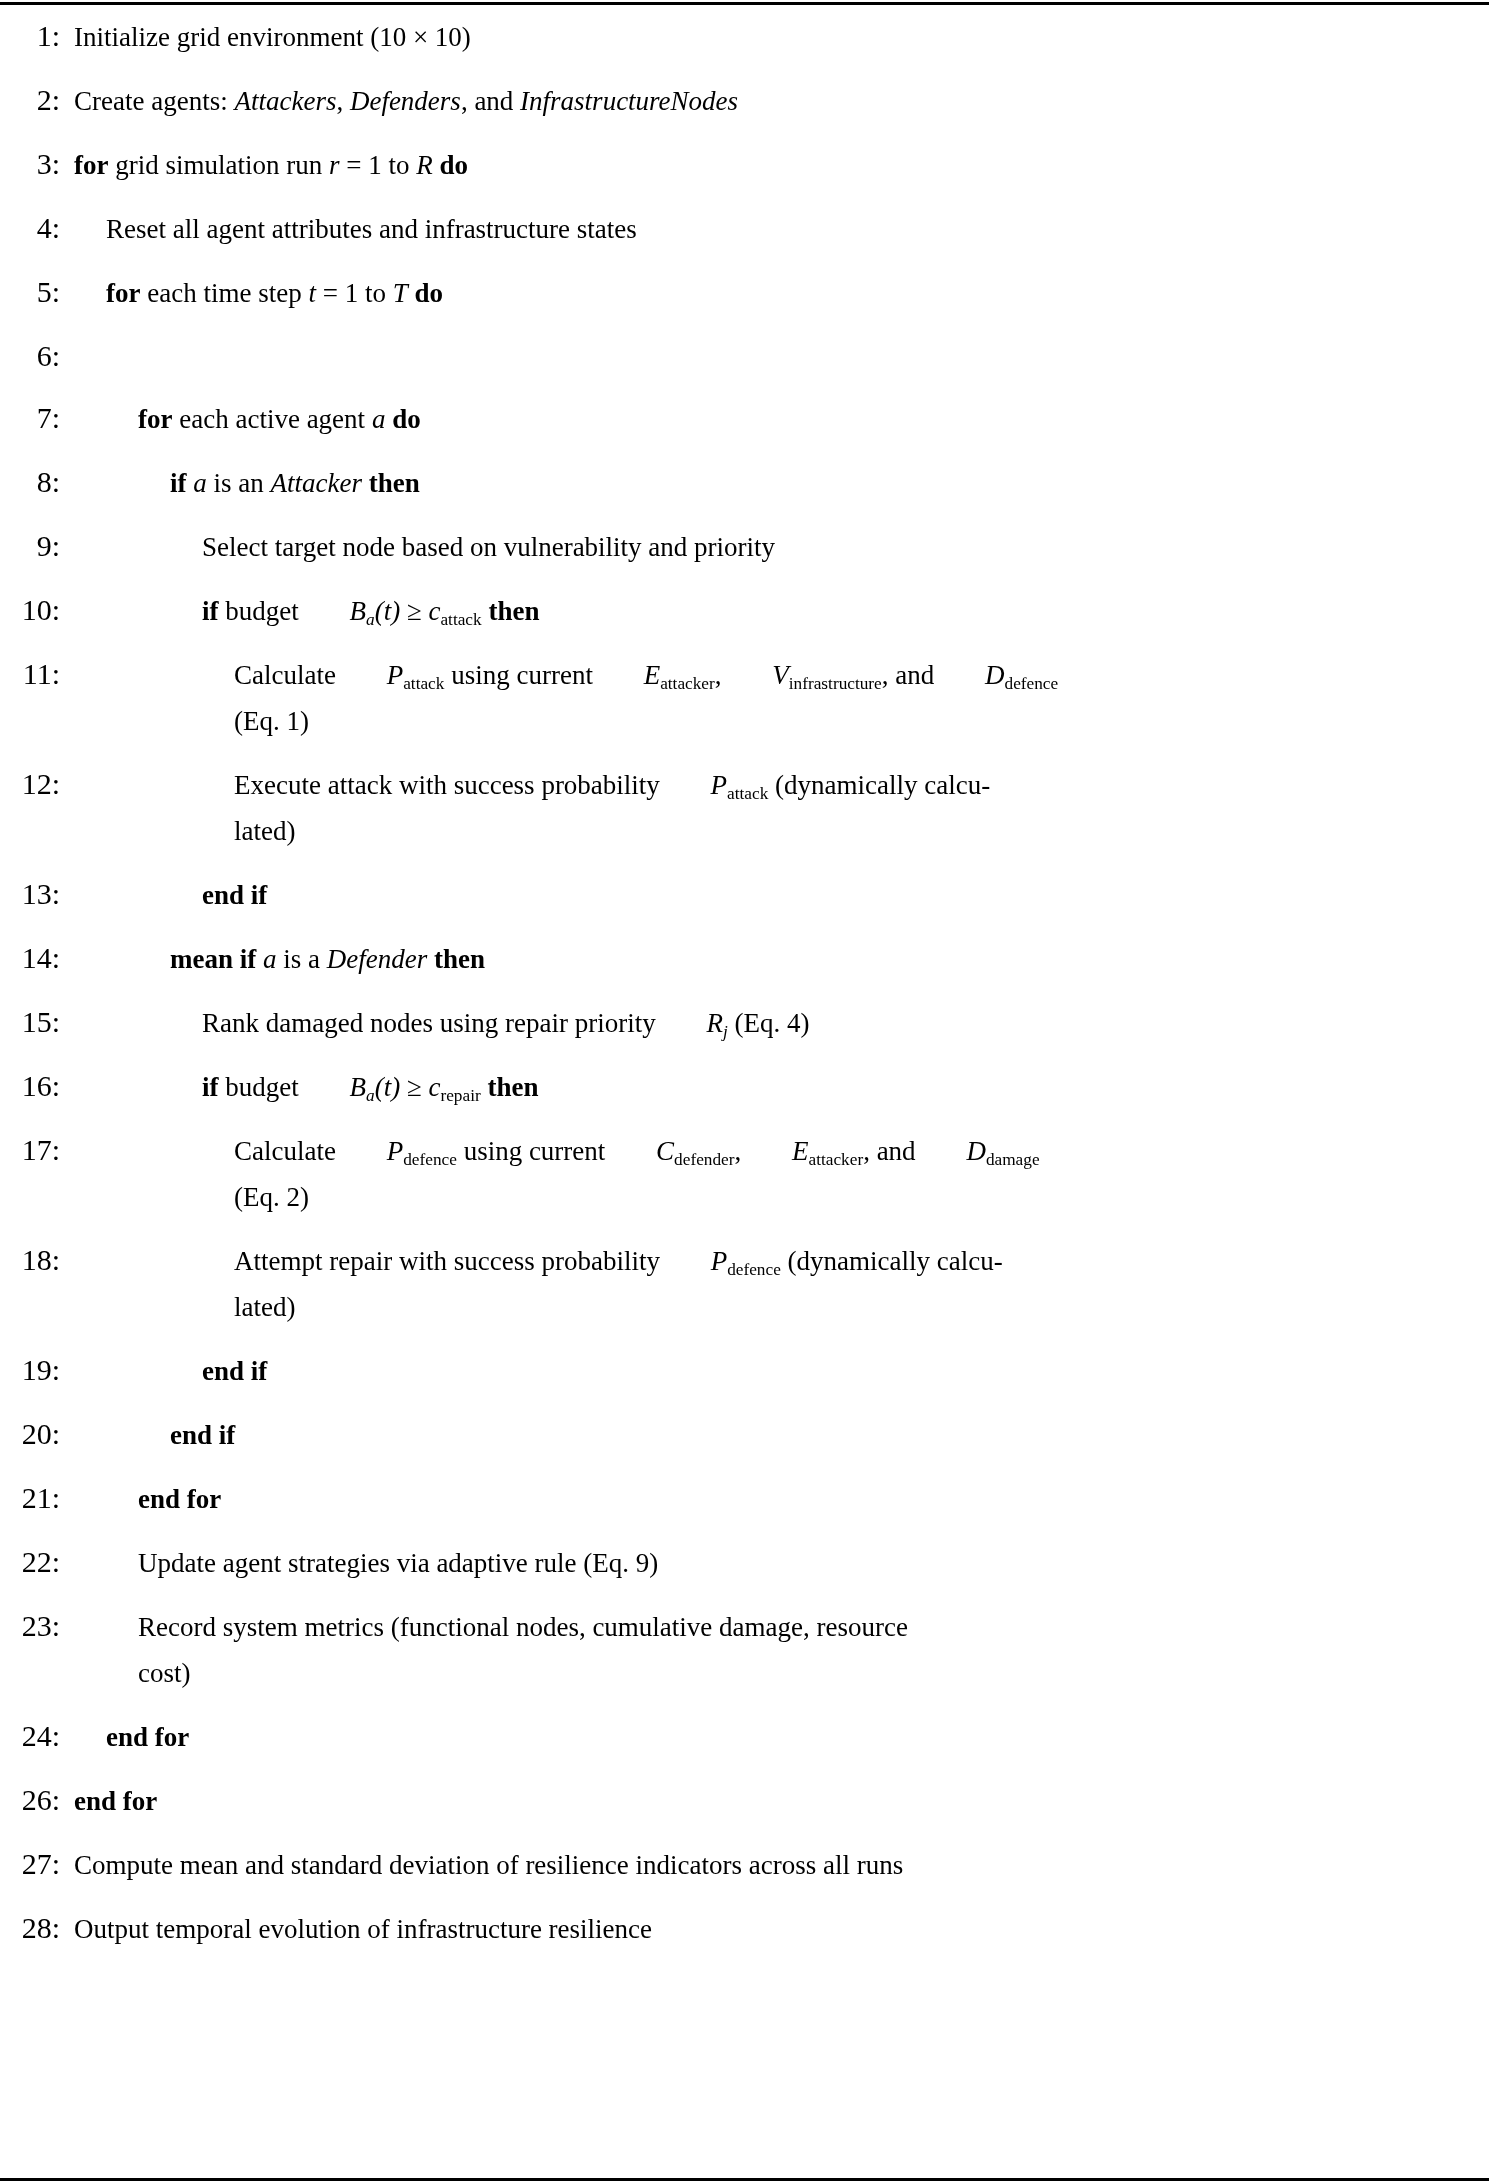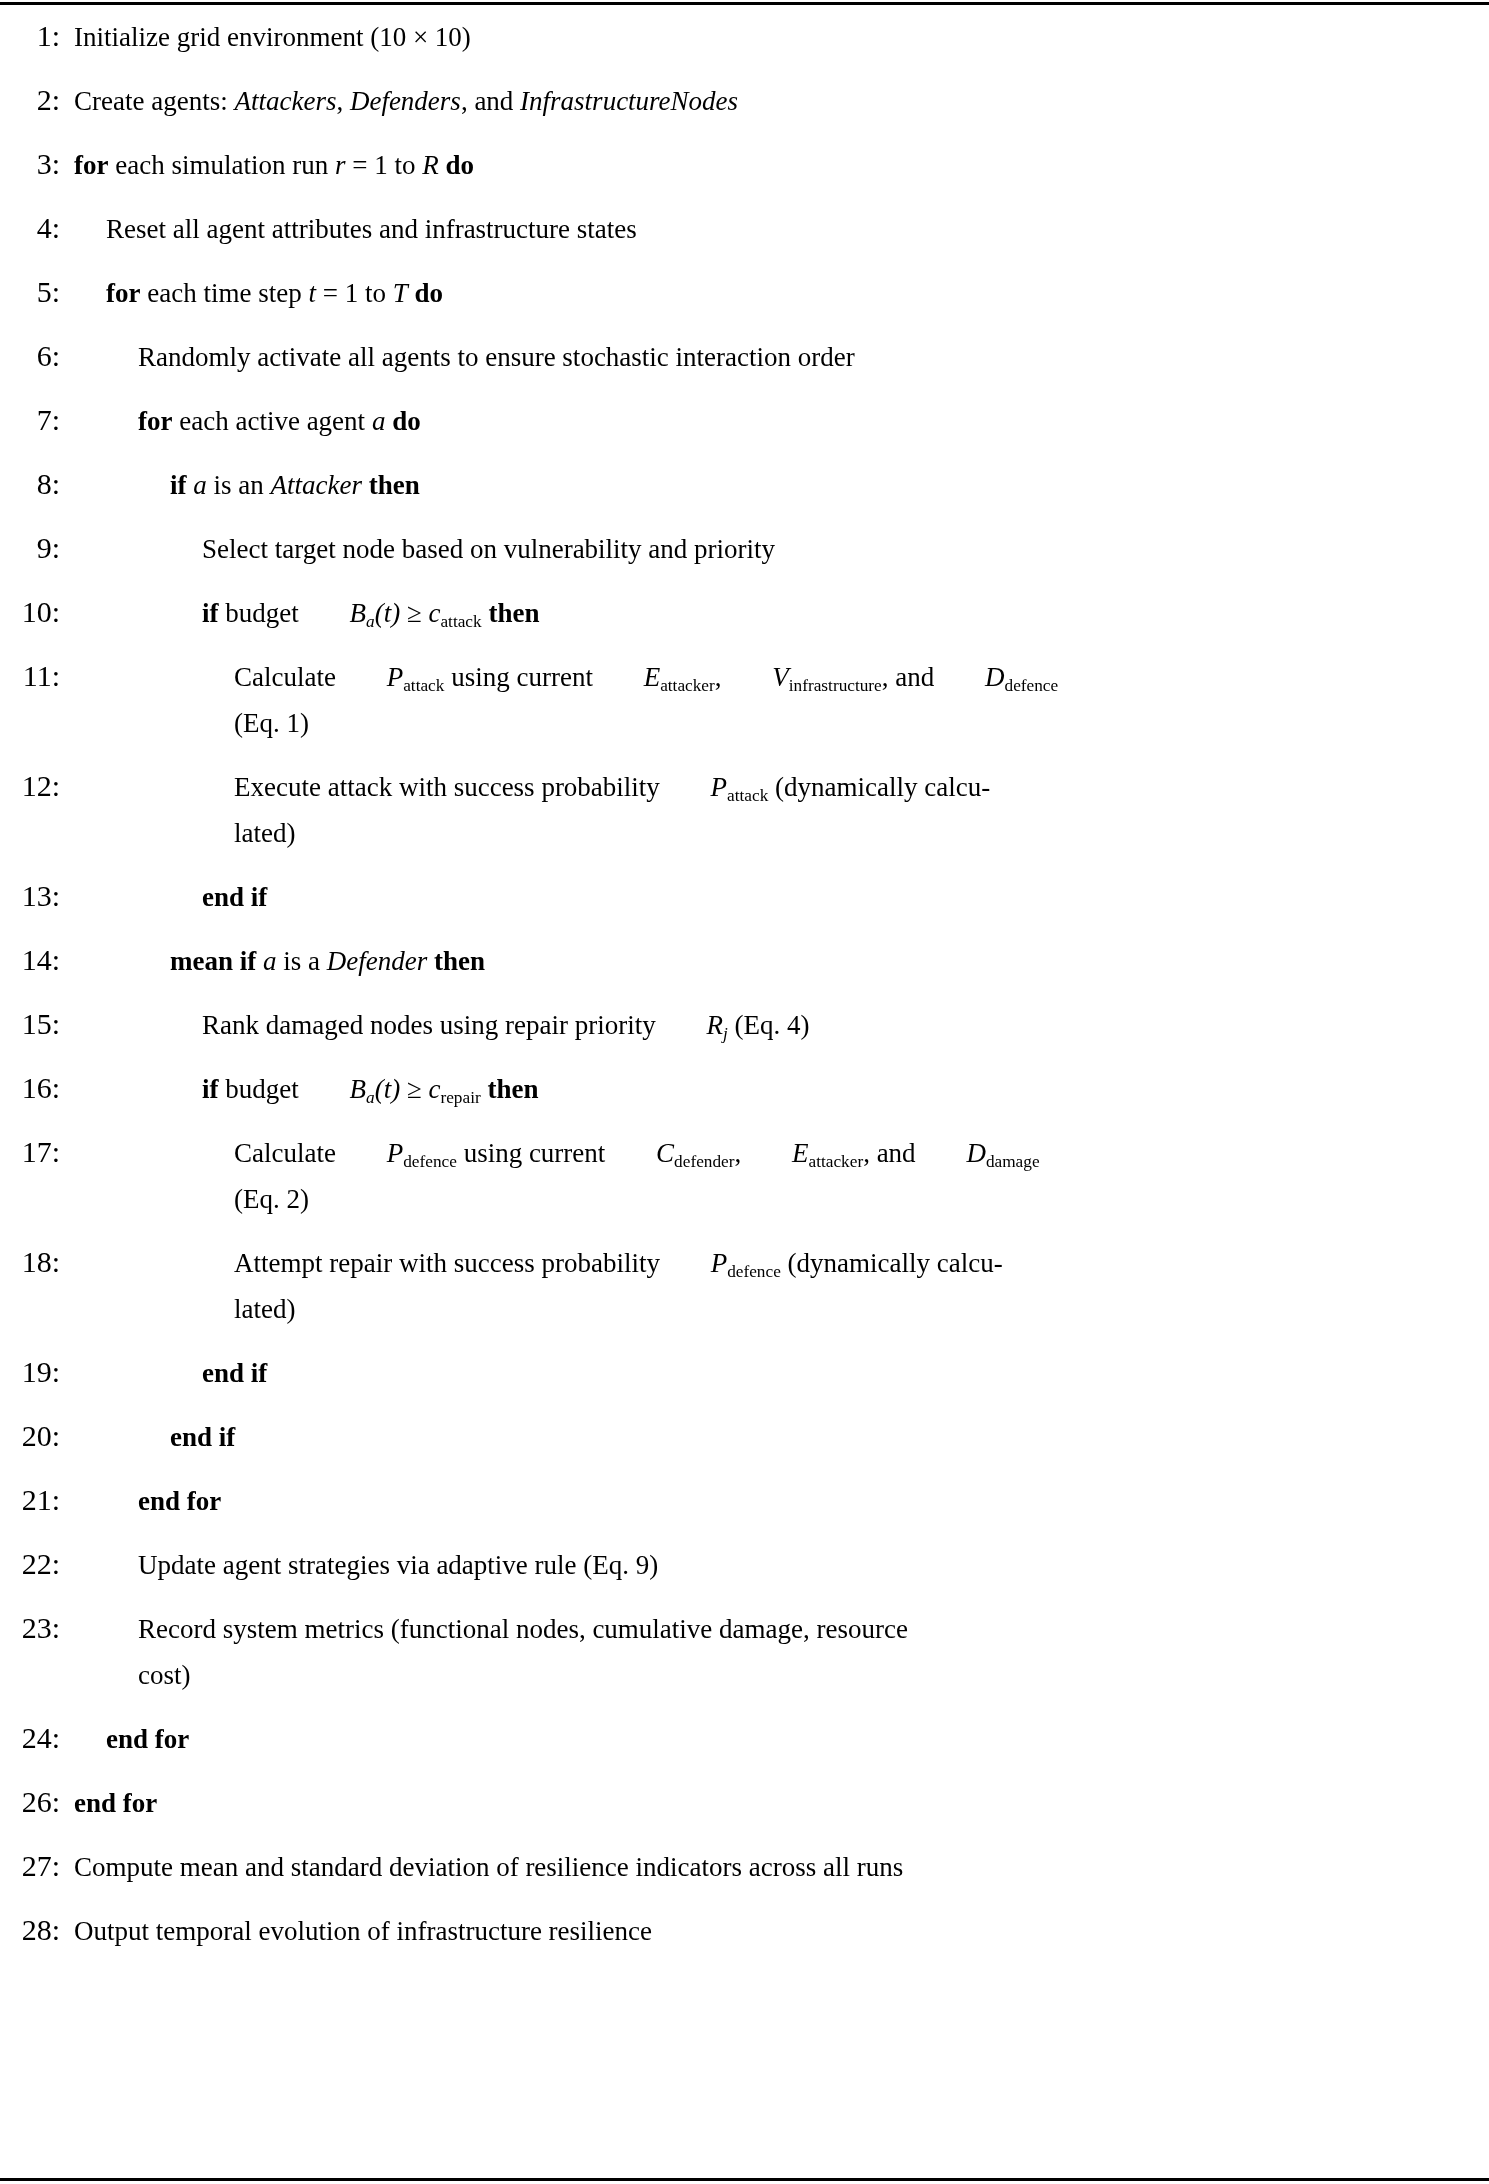--- a/index.html
+++ b/index.html
@@ -107,43 +107,40 @@
     <div class="algo-line ind-0">
       <div class="line-number">2:</div>
       <div class="line-body">
         <span class="txt"><span>Create agents: </span><i class="id">Attackers</i><span>, </span><i class="id">Defenders</i><span>, and </span><i class="id">InfrastructureNodes</i></span>
       </div>
     </div>
 
     <div class="algo-line ind-0">
       <div class="line-number">3:</div>
       <div class="line-body">
-        <span class="txt"><b class="kw">for</b><span> each simulation run </span><i class="mv">r</i><span> = 1 to </span><i class="mv">R</i> <b class="kw">do</b></span>
+        <span class="txt"><b class="kw">for</b><span> grid simulation run </span><i class="mv">r</i><span> = 1 to </span><i class="mv">R</i> <b class="kw">do</b></span>
       </div>
     </div>
 
     <div class="algo-line ind-1">
       <div class="line-number">4:</div>
       <div class="line-body">
         <span class="txt"><span>Reset all agent attributes and infrastructure states</span></span>
       </div>
     </div>
 
     <div class="algo-line ind-1">
       <div class="line-number">5:</div>
       <div class="line-body">
         <span class="txt"><b class="kw">for</b><span> each time step </span><i class="mv">t</i><span> = 1 to </span><i class="mv">T</i> <b class="kw">do</b></span>
       </div>
     </div>
 
     <div class="algo-line ind-2">
       <div class="line-number">6:</div>
-      <div class="line-body">
-        <span class="txt"><span>Randomly activate all agents to ensure stochastic interaction order</span></span>
-      </div>
     </div>
 
     <div class="algo-line ind-2">
       <div class="line-number">7:</div>
       <div class="line-body">
         <span class="txt"><b class="kw">for</b><span> each active agent </span><i class="mv">a</i> <b class="kw">do</b></span>
       </div>
     </div>
 
     <div class="algo-line ind-3">

